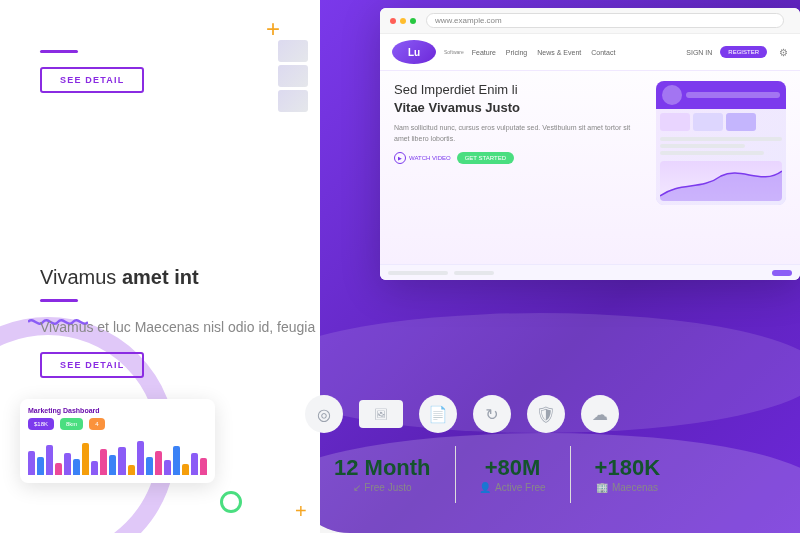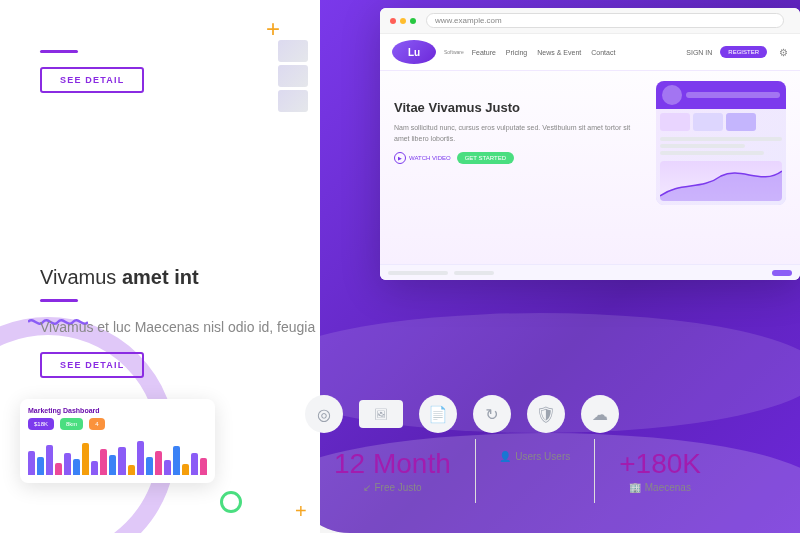--- a/index.html
+++ b/index.html
@@ -298,23 +298,23 @@
     }
 
     .stat-item {
       padding: 10px 24px;
       text-align: center;
       border-right: 1px solid #ddd;
     }
     .stat-item:last-child { border-right: none; }
 
     .stat-value {
-      font-size: 28px;
-      font-weight: 400;
-      color: #a21caf;
+      font-size: 22px;
+      font-weight: 700;
+      color: #14532d;
       line-height: 1.1;
     }
 
     .stat-sub {
       font-size: 10px;
       color: #888;
       display: flex;
       align-items: center;
       justify-content: center;
       gap: 3px;
@@ -522,21 +522,21 @@
         <span class="nav-link">Contact</span>
       </div>
       <span class="nav-sign-in">SIGN IN</span>
       <span class="nav-register">REGISTER</span>
       <span style="font-size:10px;color:#888;margin-left:4px;">⚙</span>
     </div>
 
     <div class="hero-section">
       <div class="hero-text">
         <div class="hero-title">
-          <br>
+          <span>Sed Imperdiet Enim li</span><br>
           <strong>Vitae Vivamus Justo</strong>
         </div>
         <p class="hero-body">Nam sollicitud nunc, cursus eros vulputate sed.
 Vestibulum sit amet tortor sit amet libero lobortis.</p>
         <div class="hero-buttons">
           <div class="watch-btn">
             <div class="play-icon">▶</div>
             <span>WATCH VIDEO</span>
           </div>
           <div class="started-btn">GET STARTED</div>
@@ -591,23 +591,24 @@
 
 <div class="stats-row">
   <div class="stat-item">
     <div class="stat-value">12 Month</div>
     <div class="stat-sub">
       <span>↙</span>
       <span>Free Justo</span>
     </div>
   </div>
   <div class="stat-item">
+    <div class="stat-value">+80M</div>
     <div class="stat-sub">
       <span>👤</span>
-      <span>Users Users</span>
+      <span>Active Free</span>
     </div>
   </div>
   <div class="stat-item">
     <div class="stat-value">+180K</div>
     <div class="stat-sub">
       <span>🏢</span>
       <span>Maecenas</span>
     </div>
   </div>
 </div>

